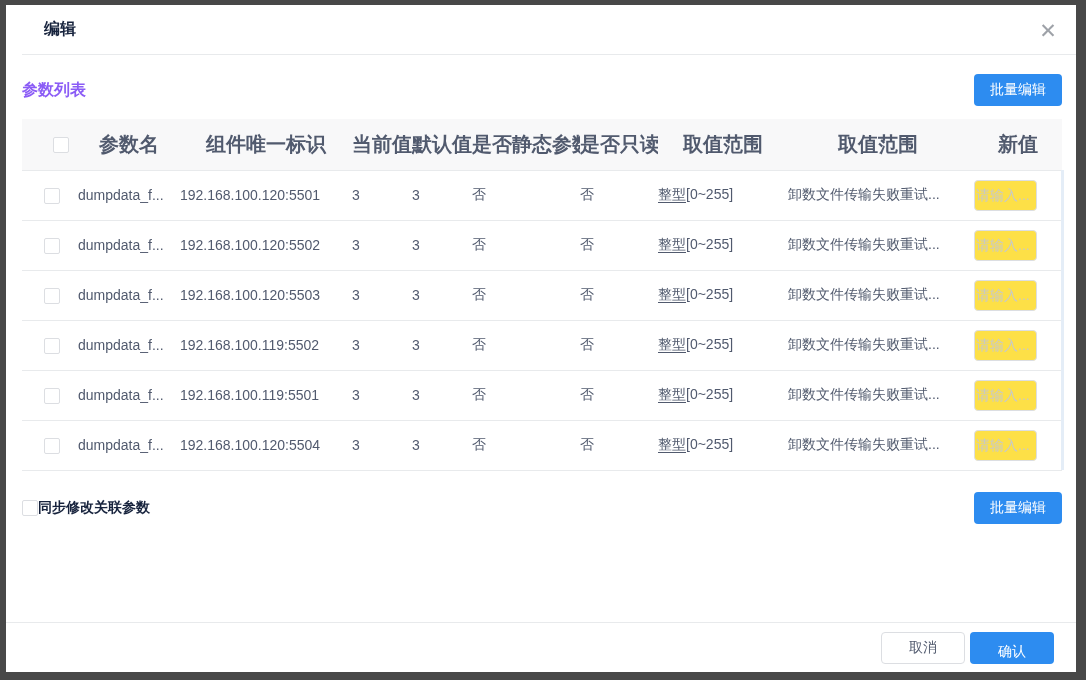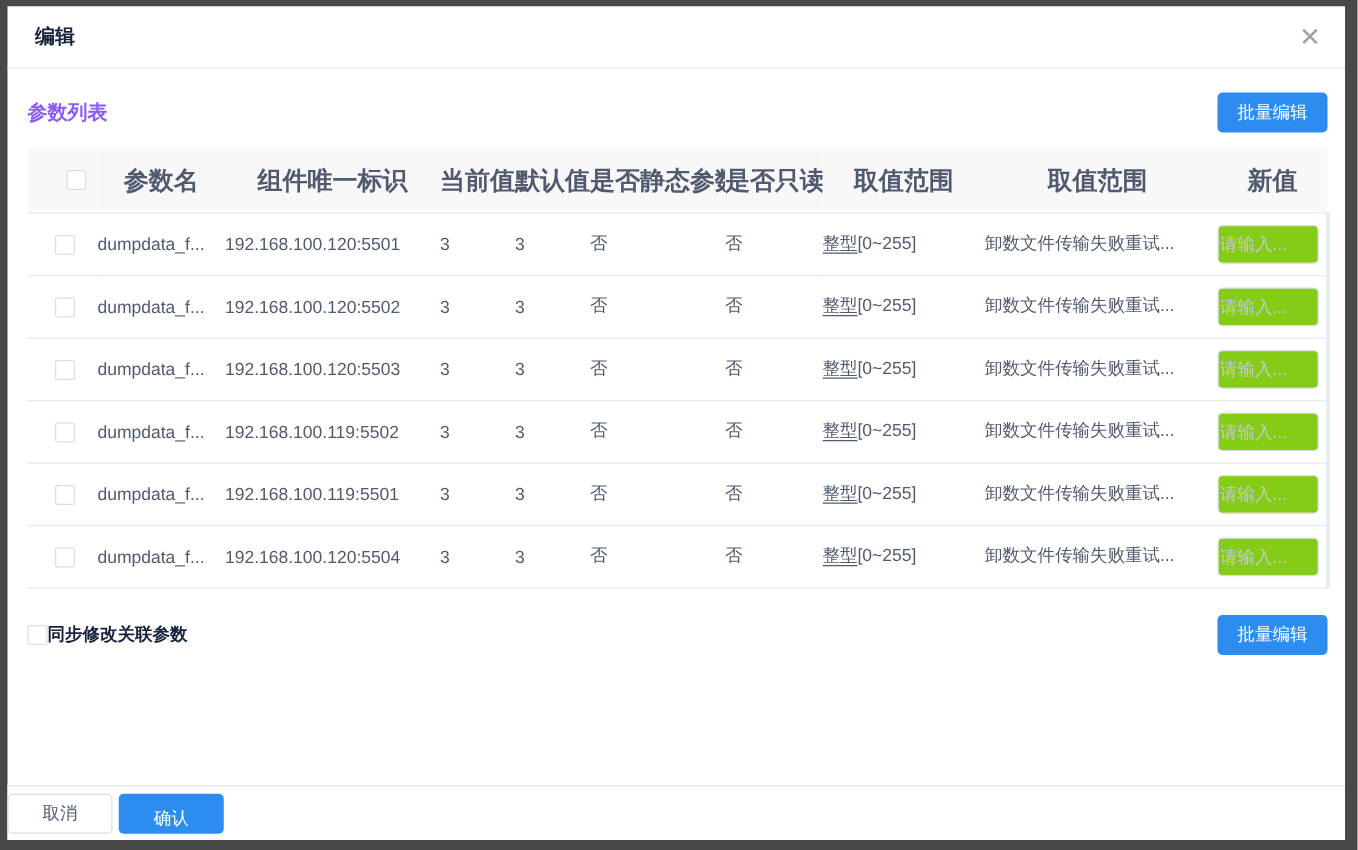--- a/index.html
+++ b/index.html
@@ -9,21 +9,21 @@
     background:#484848;
     position:relative;
     overflow:hidden;
   }
   .modal {
     position:absolute; left:6px; top:5px; width:1070px; height:667px;
     background:#ffffff;
   }
   .modal-header {
     height:50px; border-bottom:1px solid #e8eaec;
-    display:flex; align-items:center; padding:1px 22px;
+    display:flex; align-items:center; padding:1px 22px;margin-left:16px;
   }
   .modal-title { font-size:16px; font-weight:700; color:#17233d; }
   .close-btn {
     position:absolute; top:13px; right:16px; width:24px; height:24px;
     display:flex; align-items:center; justify-content:center;
     color:#9ea2a8; font-size:21px; font-weight:300; cursor:pointer; line-height:1;
   }
   .modal-body { padding:0 14px 0 16px; }
   .section-row {
     margin-top:19px; height:32px;
@@ -52,35 +52,35 @@
   }
   th.cb-col, td.cb-col { padding-left:22px; }
   th.last-col, td.last-col { padding-left:6px; }
   .cb {
     display:inline-block; width:16px; height:16px; background:#fff;
     border:1px solid #dcdee2; border-radius:2px; vertical-align:middle;
     cursor:pointer;
   }
   .range-term { text-decoration:underline; text-underline-offset:3px; cursor:pointer; }
   .new-input {
-    width:81px; height:31px; border:1px solid #dcdee2; border-radius:4px;
+    width:63px; height:31px; border:1px solid #dcdee2; border-radius:4px;
     padding:0 1px; font-size:14px; color:#515a6e; outline:none;
-    font-family:inherit; background:#84cc16;
+    font-family:inherit; background:#fde047;
   }
   .new-input::placeholder { color:#c5c8ce; }
   .sync-row {
     margin-top:21px; height:32px;
     display:flex; align-items:center; justify-content:space-between;
   }
   .sync-left { display:flex; align-items:center; gap:0; }
   .sync-label { font-size:14px; font-weight:700; color:#17233d; }
   .modal-footer {
-    position:absolute; left:0; right:0; bottom:0; height:44px;
+    position:absolute; left:0; right:0; bottom:0; height:50px;
     border-top:1px solid #e8eaec;
-    display:flex; align-items:center; 
+    display:flex; align-items:center; justify-content:flex-end;
     padding-right:22px; gap:5px; background:#fff;
   }
   .btn-default {
     height:32px; padding:0 27px; background:#fff; color:#515a6e;
     border:1px solid #dcdee2; border-radius:4px; font-size:14px; cursor:pointer;
     font-family:inherit;
   }
   .btn-footer-primary {
     height:32px; padding:11px 28px; background:#2d8cf0; color:#fff;
     border:none; border-radius:4px; font-size:14px; cursor:pointer;

